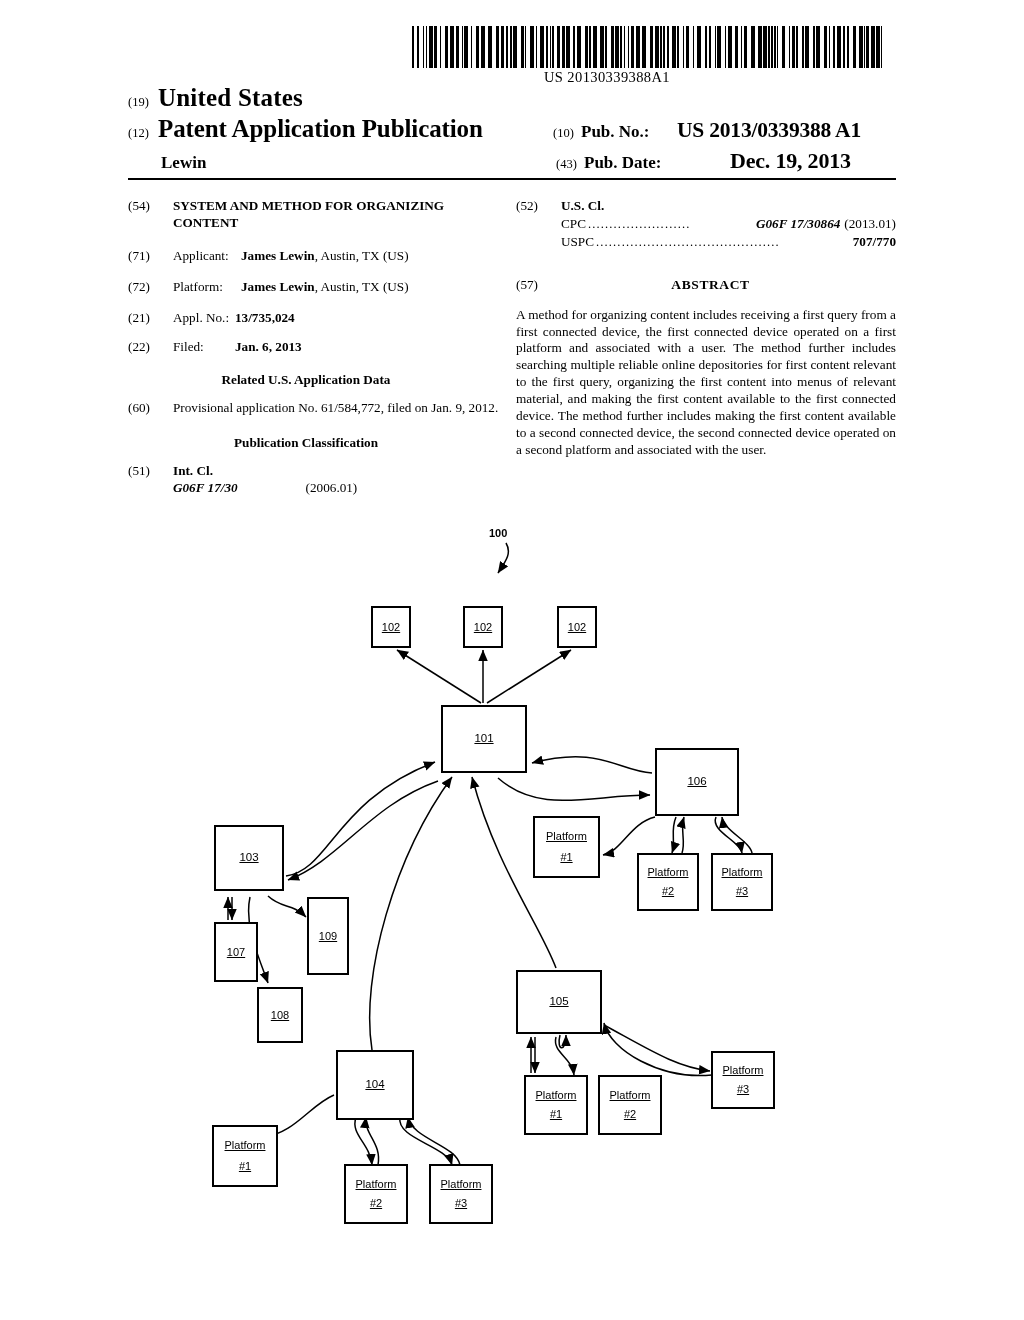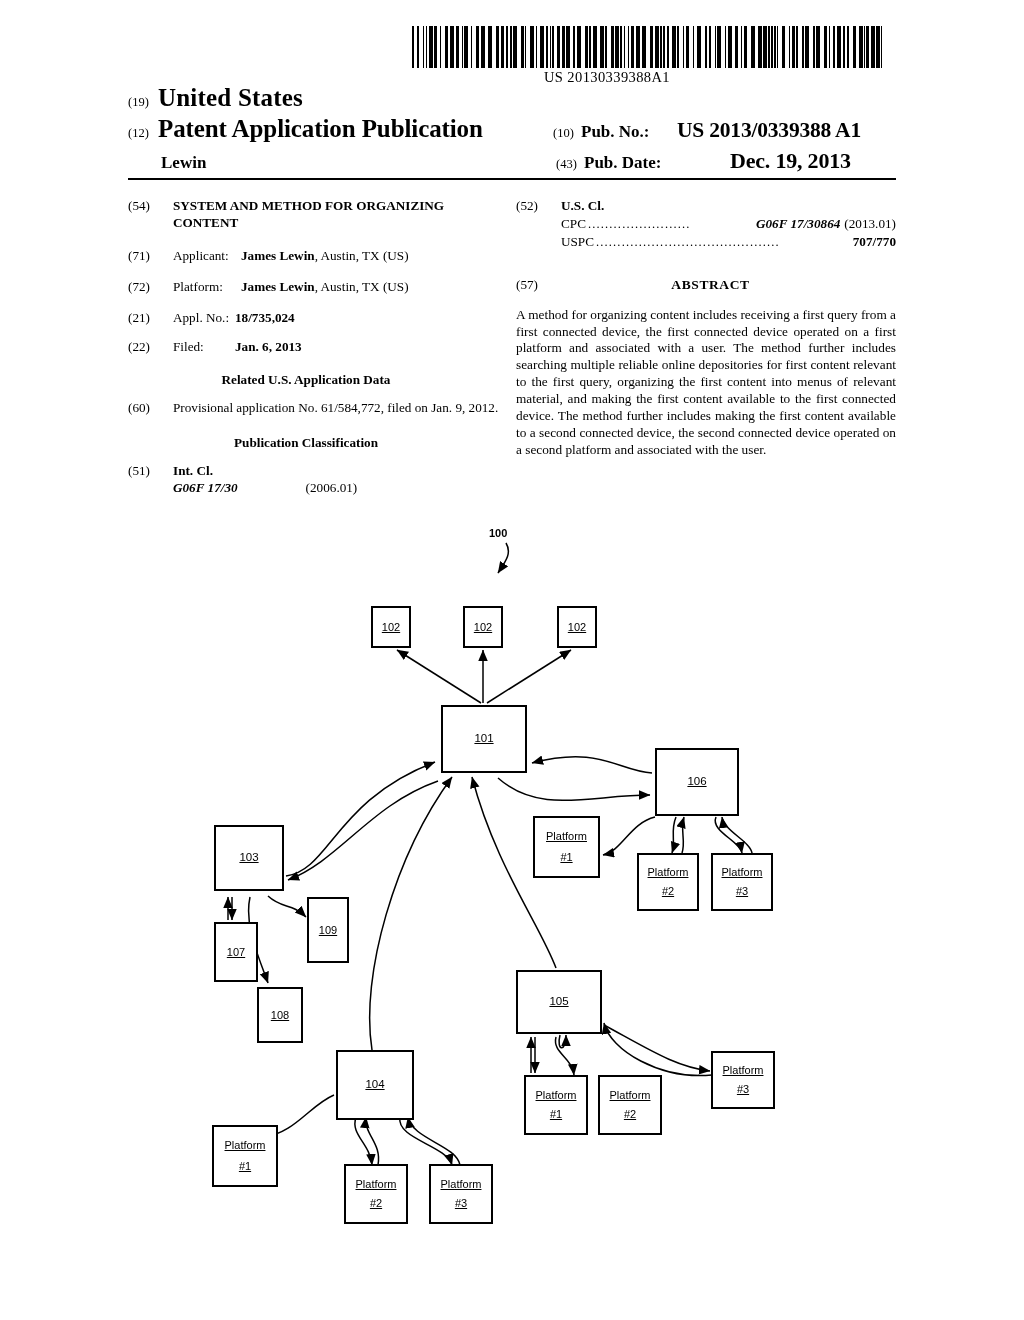--- a/index.html
+++ b/index.html
@@ -372,21 +372,21 @@
       <span class="body"><span class="inline-lbl">Applicant:</span><span class="b">James Lewin</span><span>, Austin, TX (US)</span></span>
     </div>
 
     <div class="field" style="margin-top:14px;">
       <span class="code">(72)</span>
       <span class="body"><span class="inline-lbl">Platform:</span><span class="b">James Lewin</span><span>, Austin, TX (US)</span></span>
     </div>
 
     <div class="field" style="margin-top:14px;">
       <span class="code">(21)</span>
-      <span class="body"><span class="inline-lbl narrow">Appl. No.:</span><span class="b">18/735,024</span></span>
+      <span class="body"><span class="inline-lbl narrow">Appl. No.:</span><span class="b">13/735,024</span></span>
     </div>
 
     <div class="field" style="margin-top:12px;">
       <span class="code">(22)</span>
       <span class="body"><span class="inline-lbl narrow">Filed:</span><span class="b">Jan. 6, 2013</span></span>
     </div>
 
     <div class="center-head" style="margin-top:16px;">Related U.S. Application Data</div>
 
     <div class="field">
@@ -535,21 +535,21 @@
 
   <div class="nodebox big" style="left:214px; top:320px; width:70px; height:66px;">
     <span class="nlabel">103</span>
   </div>
   <div class="nodebox" style="left:214px; top:417px; width:44px; height:60px;">
     <span class="nlabel">107</span>
   </div>
   <div class="nodebox" style="left:257px; top:482px; width:46px; height:56px;">
     <span class="nlabel">108</span>
   </div>
-  <div class="nodebox" style="left:307px; top:392px; width:42px; height:66px;">
+  <div class="nodebox" style="left:307px; top:392px; width:42px; height:78px;">
     <span class="nlabel">109</span>
   </div>
 
   <div class="nodebox big" style="left:516px; top:465px; width:86px; height:64px;">
     <span class="nlabel">105</span>
   </div>
   <div class="nodebox dual" style="left:524px; top:570px; width:64px; height:60px;">
     <span class="nlabel">Platform</span>
     <span class="nlabel">#1</span>
   </div>

